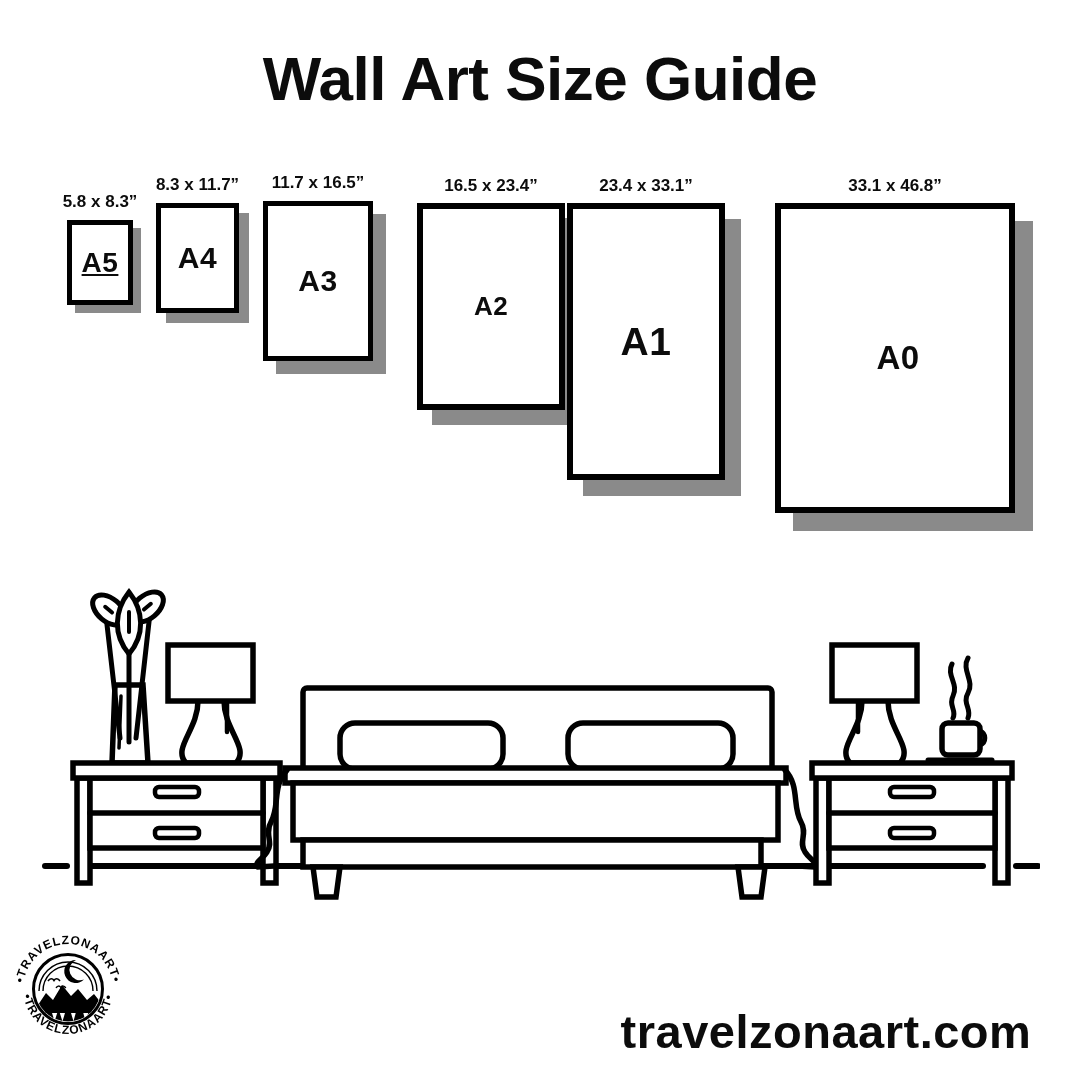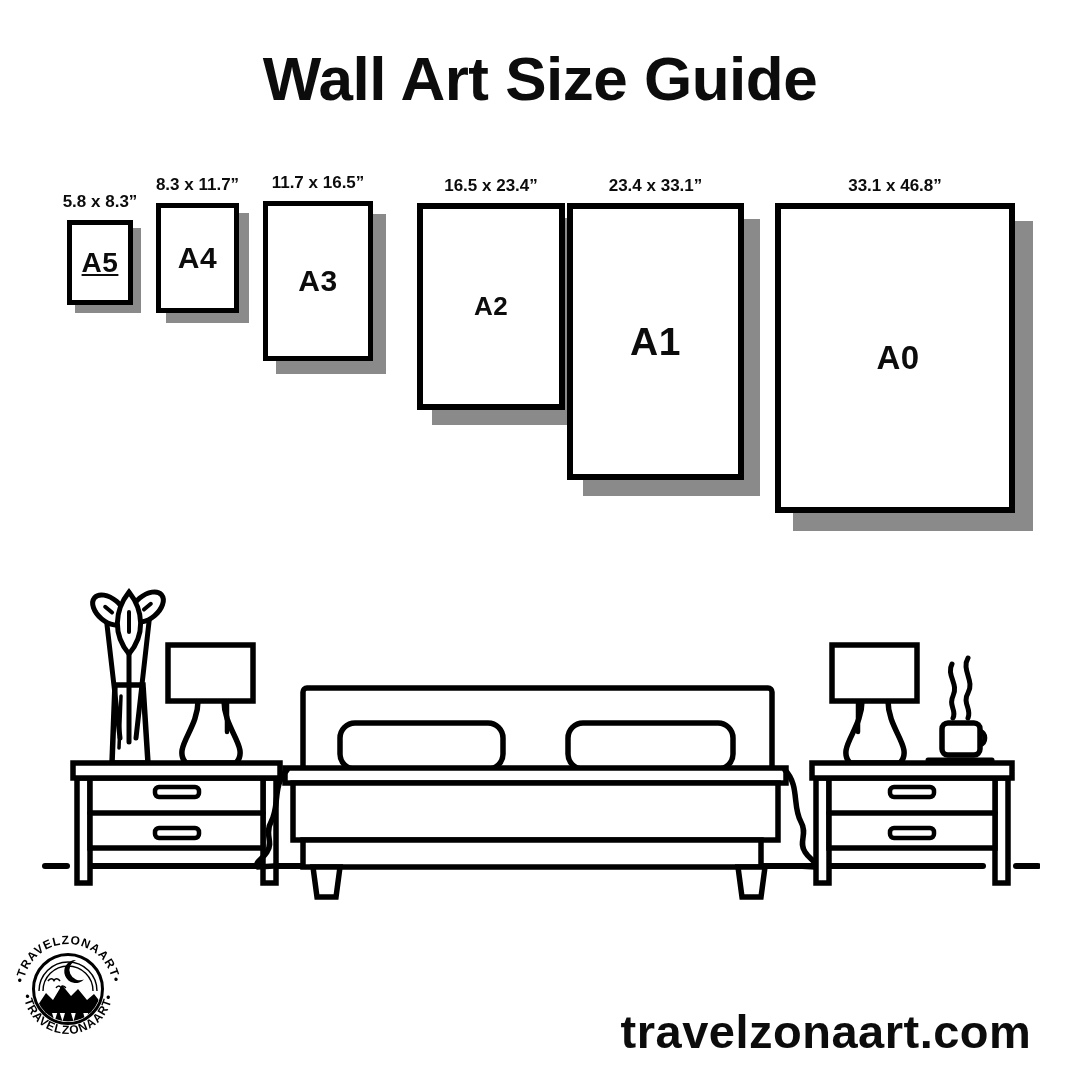--- a/index.html
+++ b/index.html
@@ -47,21 +47,21 @@
   <div class="size-box" style="left:263px;top:201px;width:110px;height:160px;border-width:5px;box-shadow:13px 13px 0 0 #8a8a8a;">
     <div class="size-dims">11.7 x 16.5”</div>
     <span class="size-code">A3</span>
   </div>
 
   <div class="size-box" style="left:393px;top:203px;width:148px;height:207px;border-width:6px;box-shadow:15px 15px 0 0 #8a8a8a;margin-left:24px;">
     <div class="size-dims">16.5 x 23.4”</div>
     <span class="size-code" style="font-size:26px;">A2</span>
   </div>
 
-  <div class="size-box" style="left:567px;top:203px;width:177px;height:277px;border-width:6px;box-shadow:16px 16px 0 0 #8a8a8a;">
+  <div class="size-box" style="left:567px;top:203px;width:158px;height:277px;border-width:6px;box-shadow:16px 16px 0 0 #8a8a8a;">
     <div class="size-dims">23.4 x 33.1”</div>
     <span class="size-code" style="font-size:39px;">A1</span>
   </div>
 
   <div class="size-box" style="left:775px;top:203px;width:240px;height:310px;border-width:6px;box-shadow:18px 18px 0 0 #8a8a8a;">
     <div class="size-dims">33.1 x 46.8”</div>
     <span class="size-code" style="font-size:33px;margin-left:6px;">A0</span>
   </div>
 
   <svg class="scene-svg" viewBox="0 0 1000 330" fill="none" stroke="#000" stroke-width="5.5" stroke-linecap="round">

